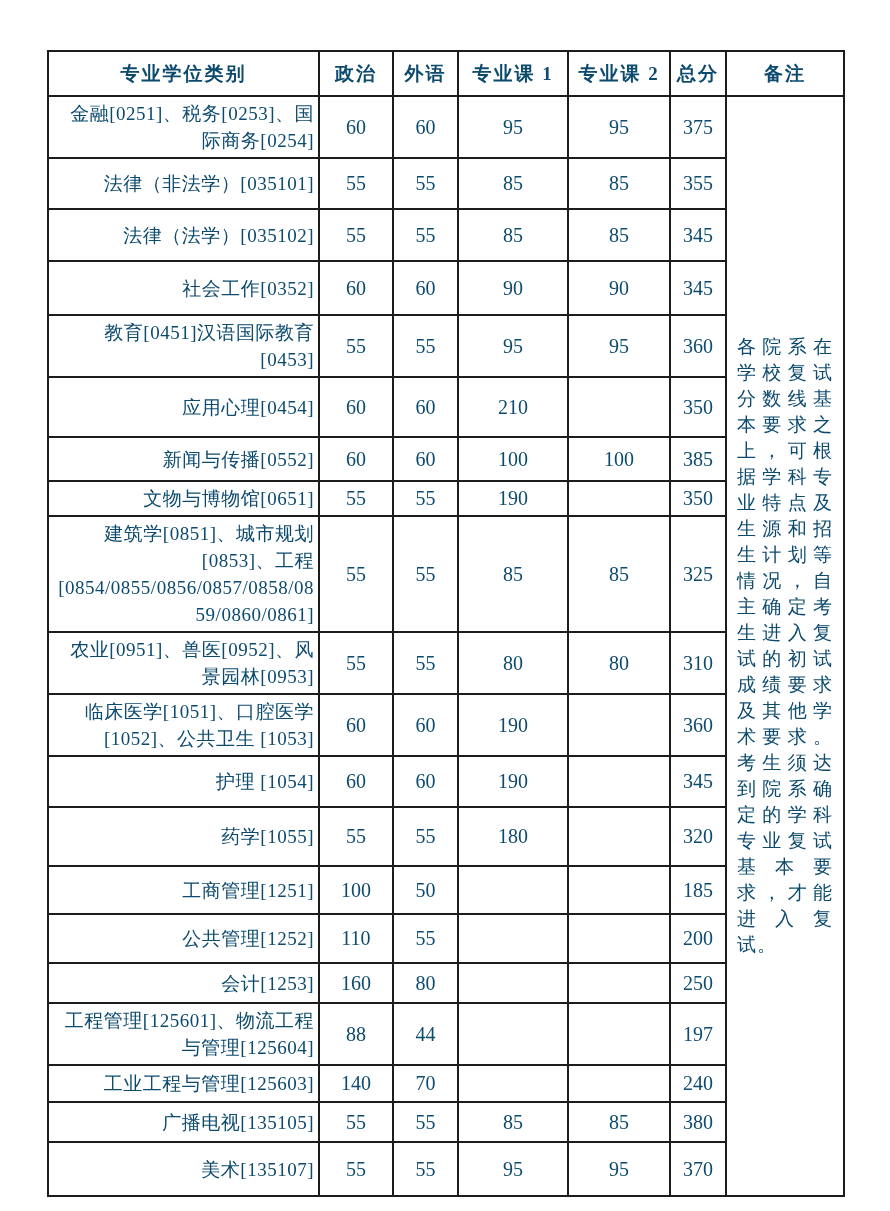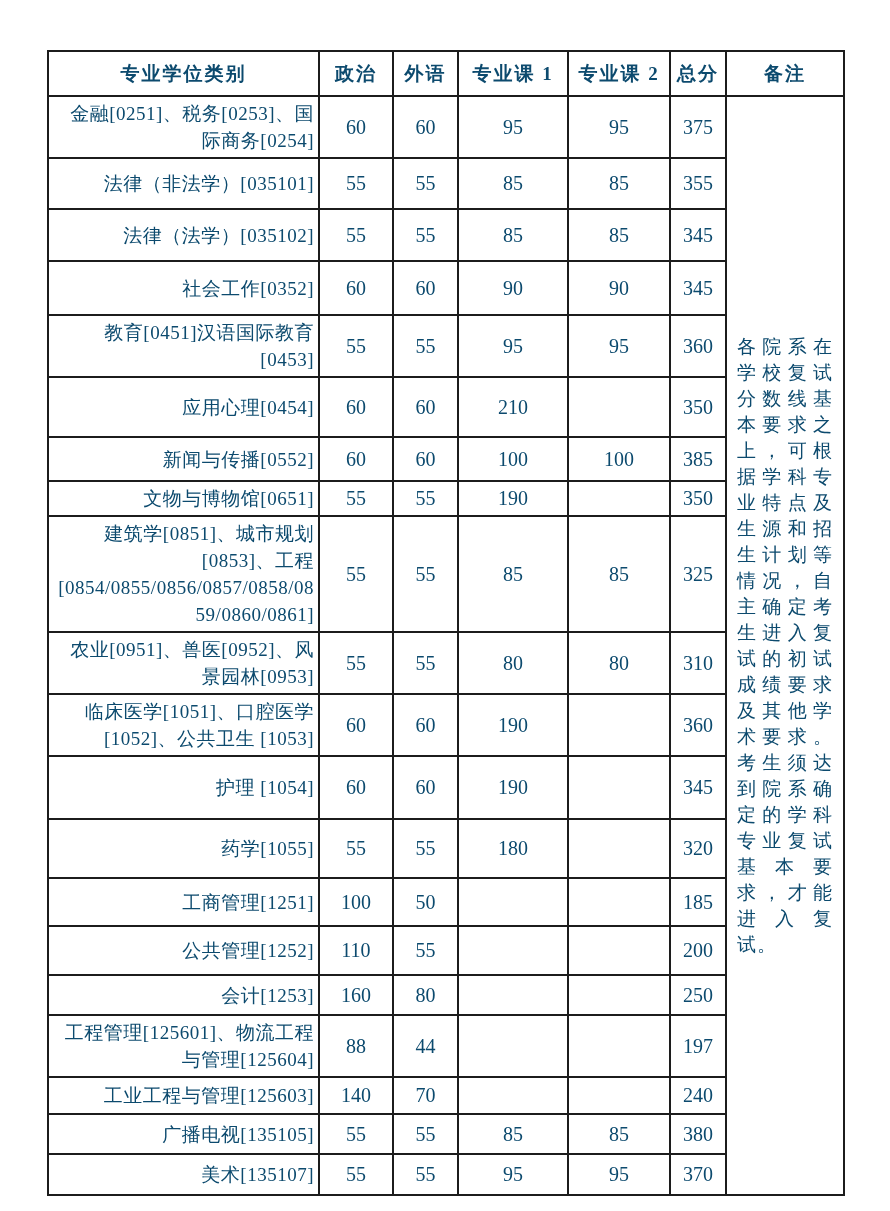--- a/index.html
+++ b/index.html
@@ -174,21 +174,21 @@
       <td class="num">310</td>
     </tr>
     <tr style="height:55px">
       <td class="cat">临床医学[1051]、口腔医学[1052]、公共卫生 [1053]</td>
       <td class="num">60</td>
       <td class="num">60</td>
       <td class="num">190</td>
       <td class="num"></td>
       <td class="num">360</td>
     </tr>
-    <tr style="height:63px">
+    <tr style="height:51px">
       <td class="cat">护理 [1054]</td>
       <td class="num">60</td>
       <td class="num">60</td>
       <td class="num">190</td>
       <td class="num"></td>
       <td class="num">345</td>
     </tr>
     <tr style="height:59px">
       <td class="cat">药学[1055]</td>
       <td class="num">55</td>
@@ -238,21 +238,21 @@
       <td class="num">240</td>
     </tr>
     <tr style="height:40px">
       <td class="cat">广播电视[135105]</td>
       <td class="num">55</td>
       <td class="num">55</td>
       <td class="num">85</td>
       <td class="num">85</td>
       <td class="num">380</td>
     </tr>
-    <tr style="height:41px">
+    <tr style="height:54px">
       <td class="cat">美术[135107]</td>
       <td class="num">55</td>
       <td class="num">55</td>
       <td class="num">95</td>
       <td class="num">95</td>
       <td class="num">370</td>
     </tr>
   </tbody>
     </table>
 </div>

